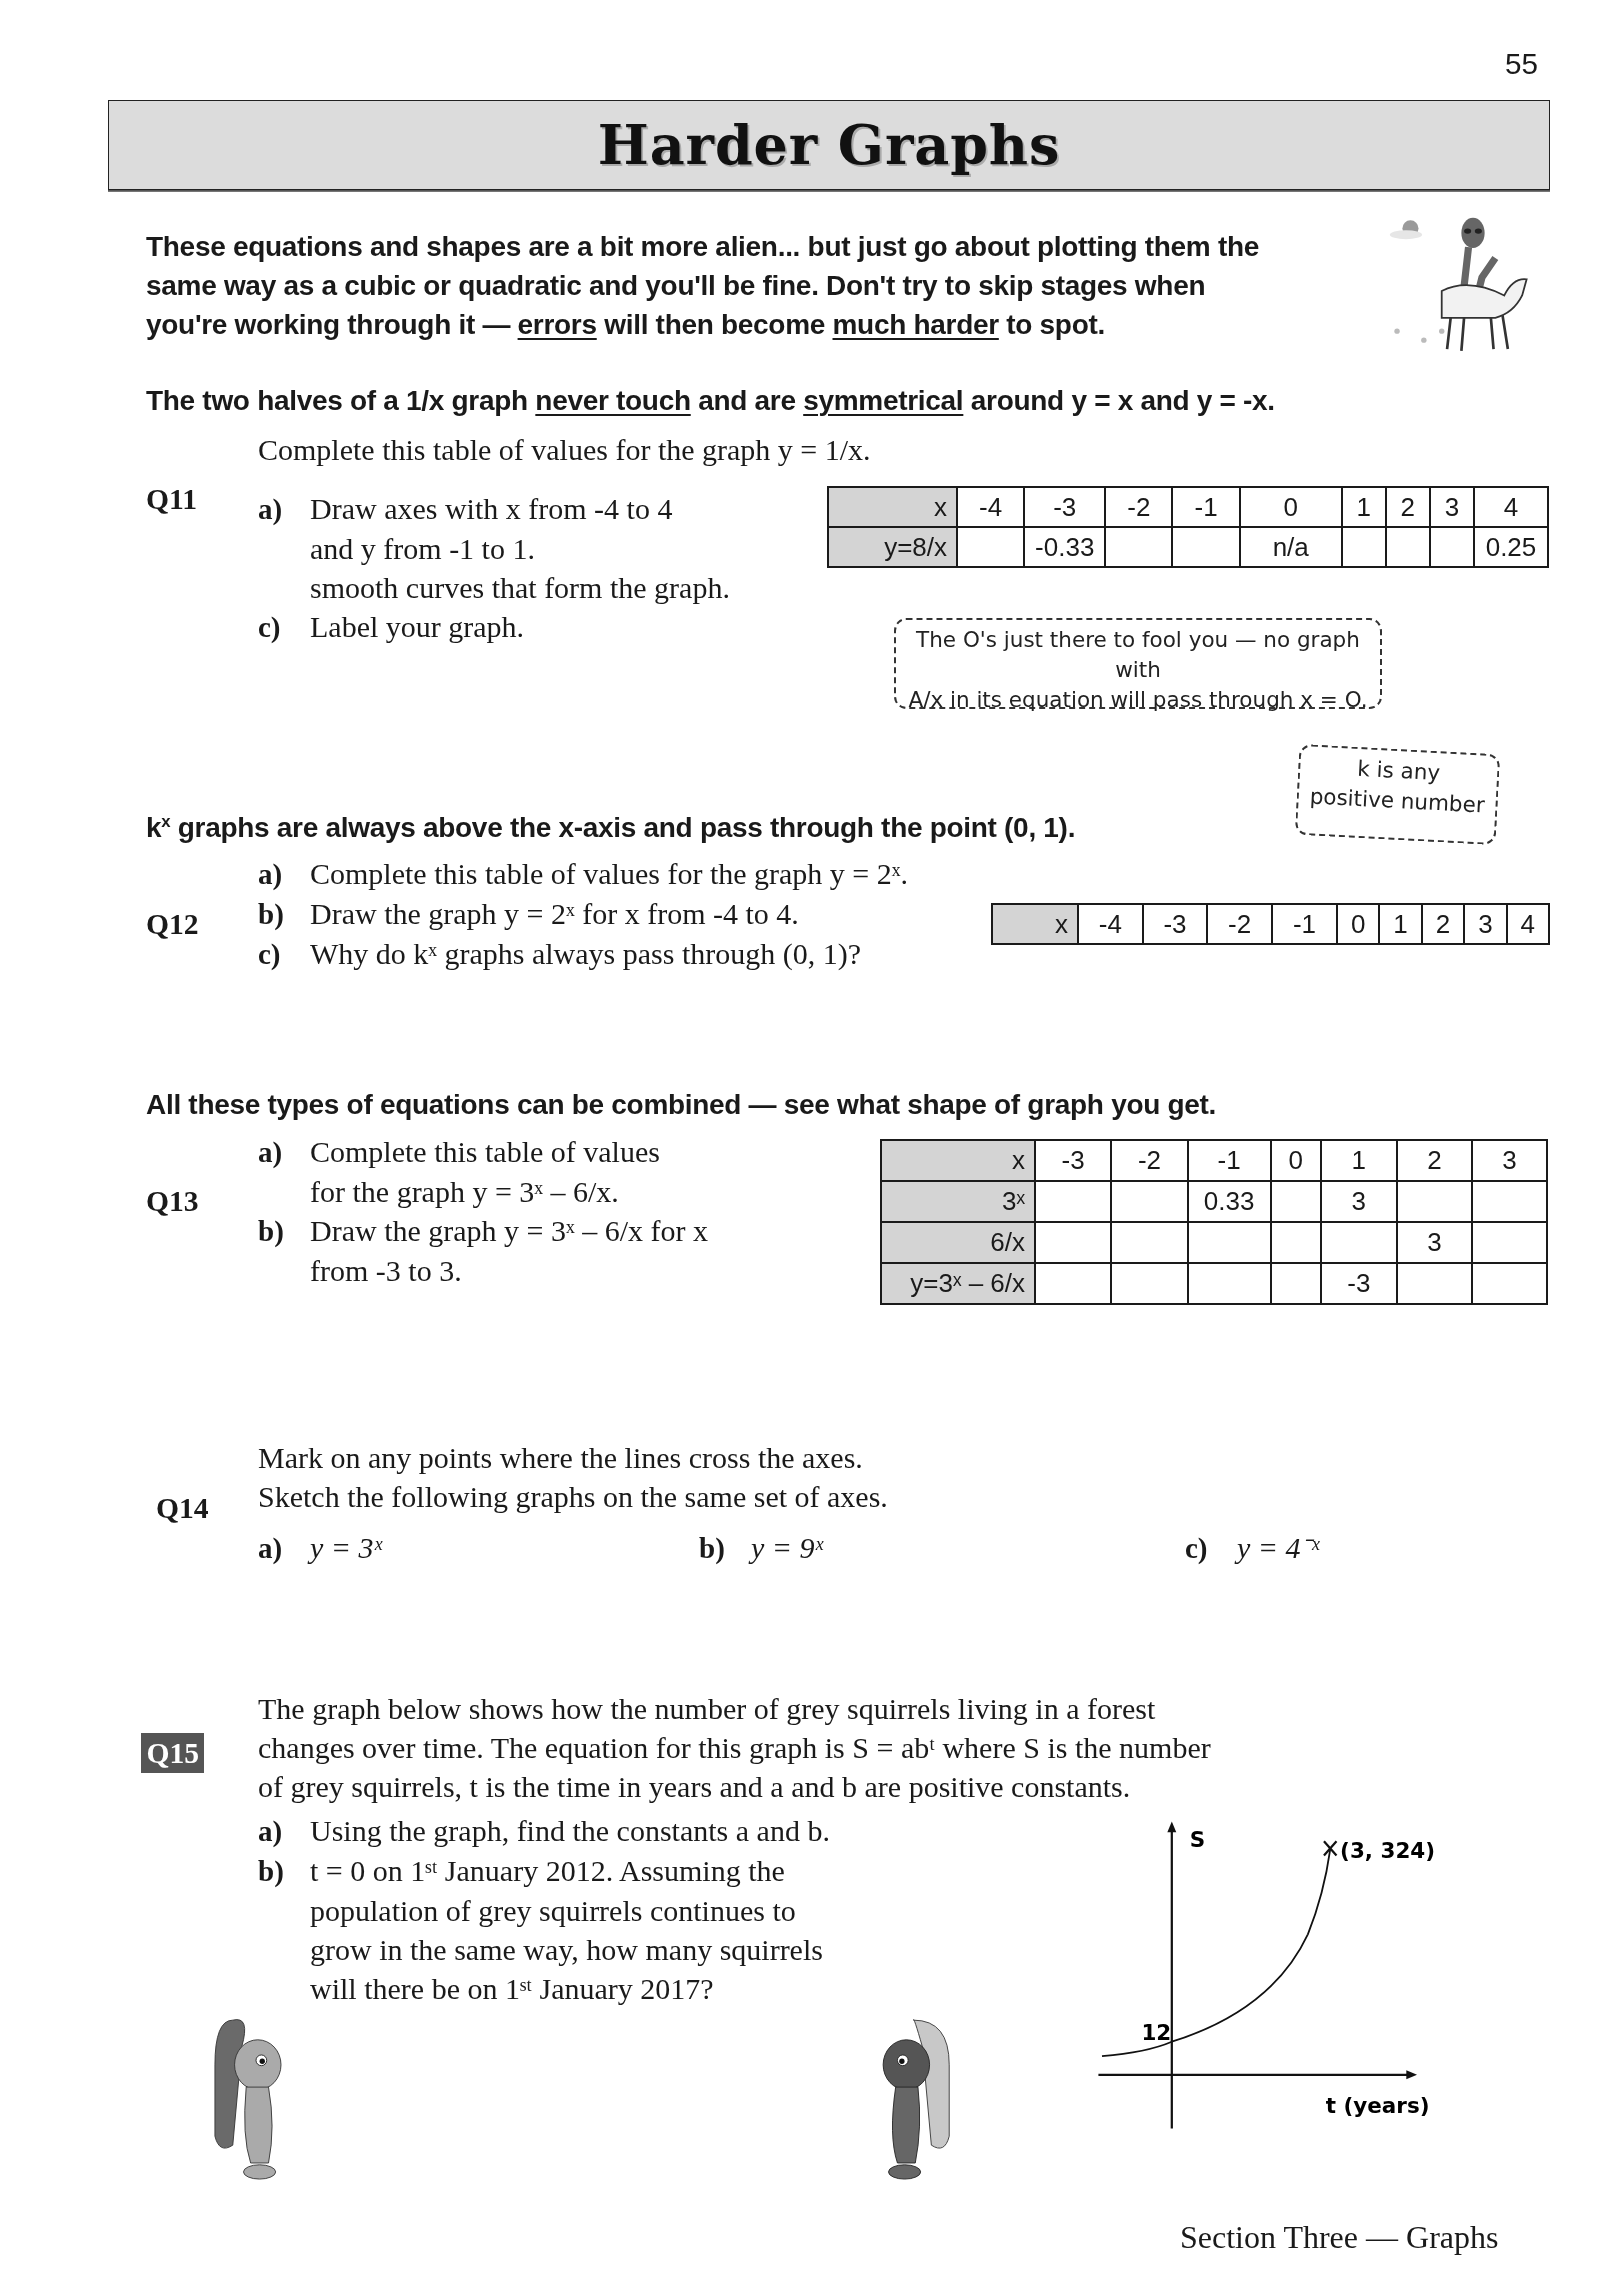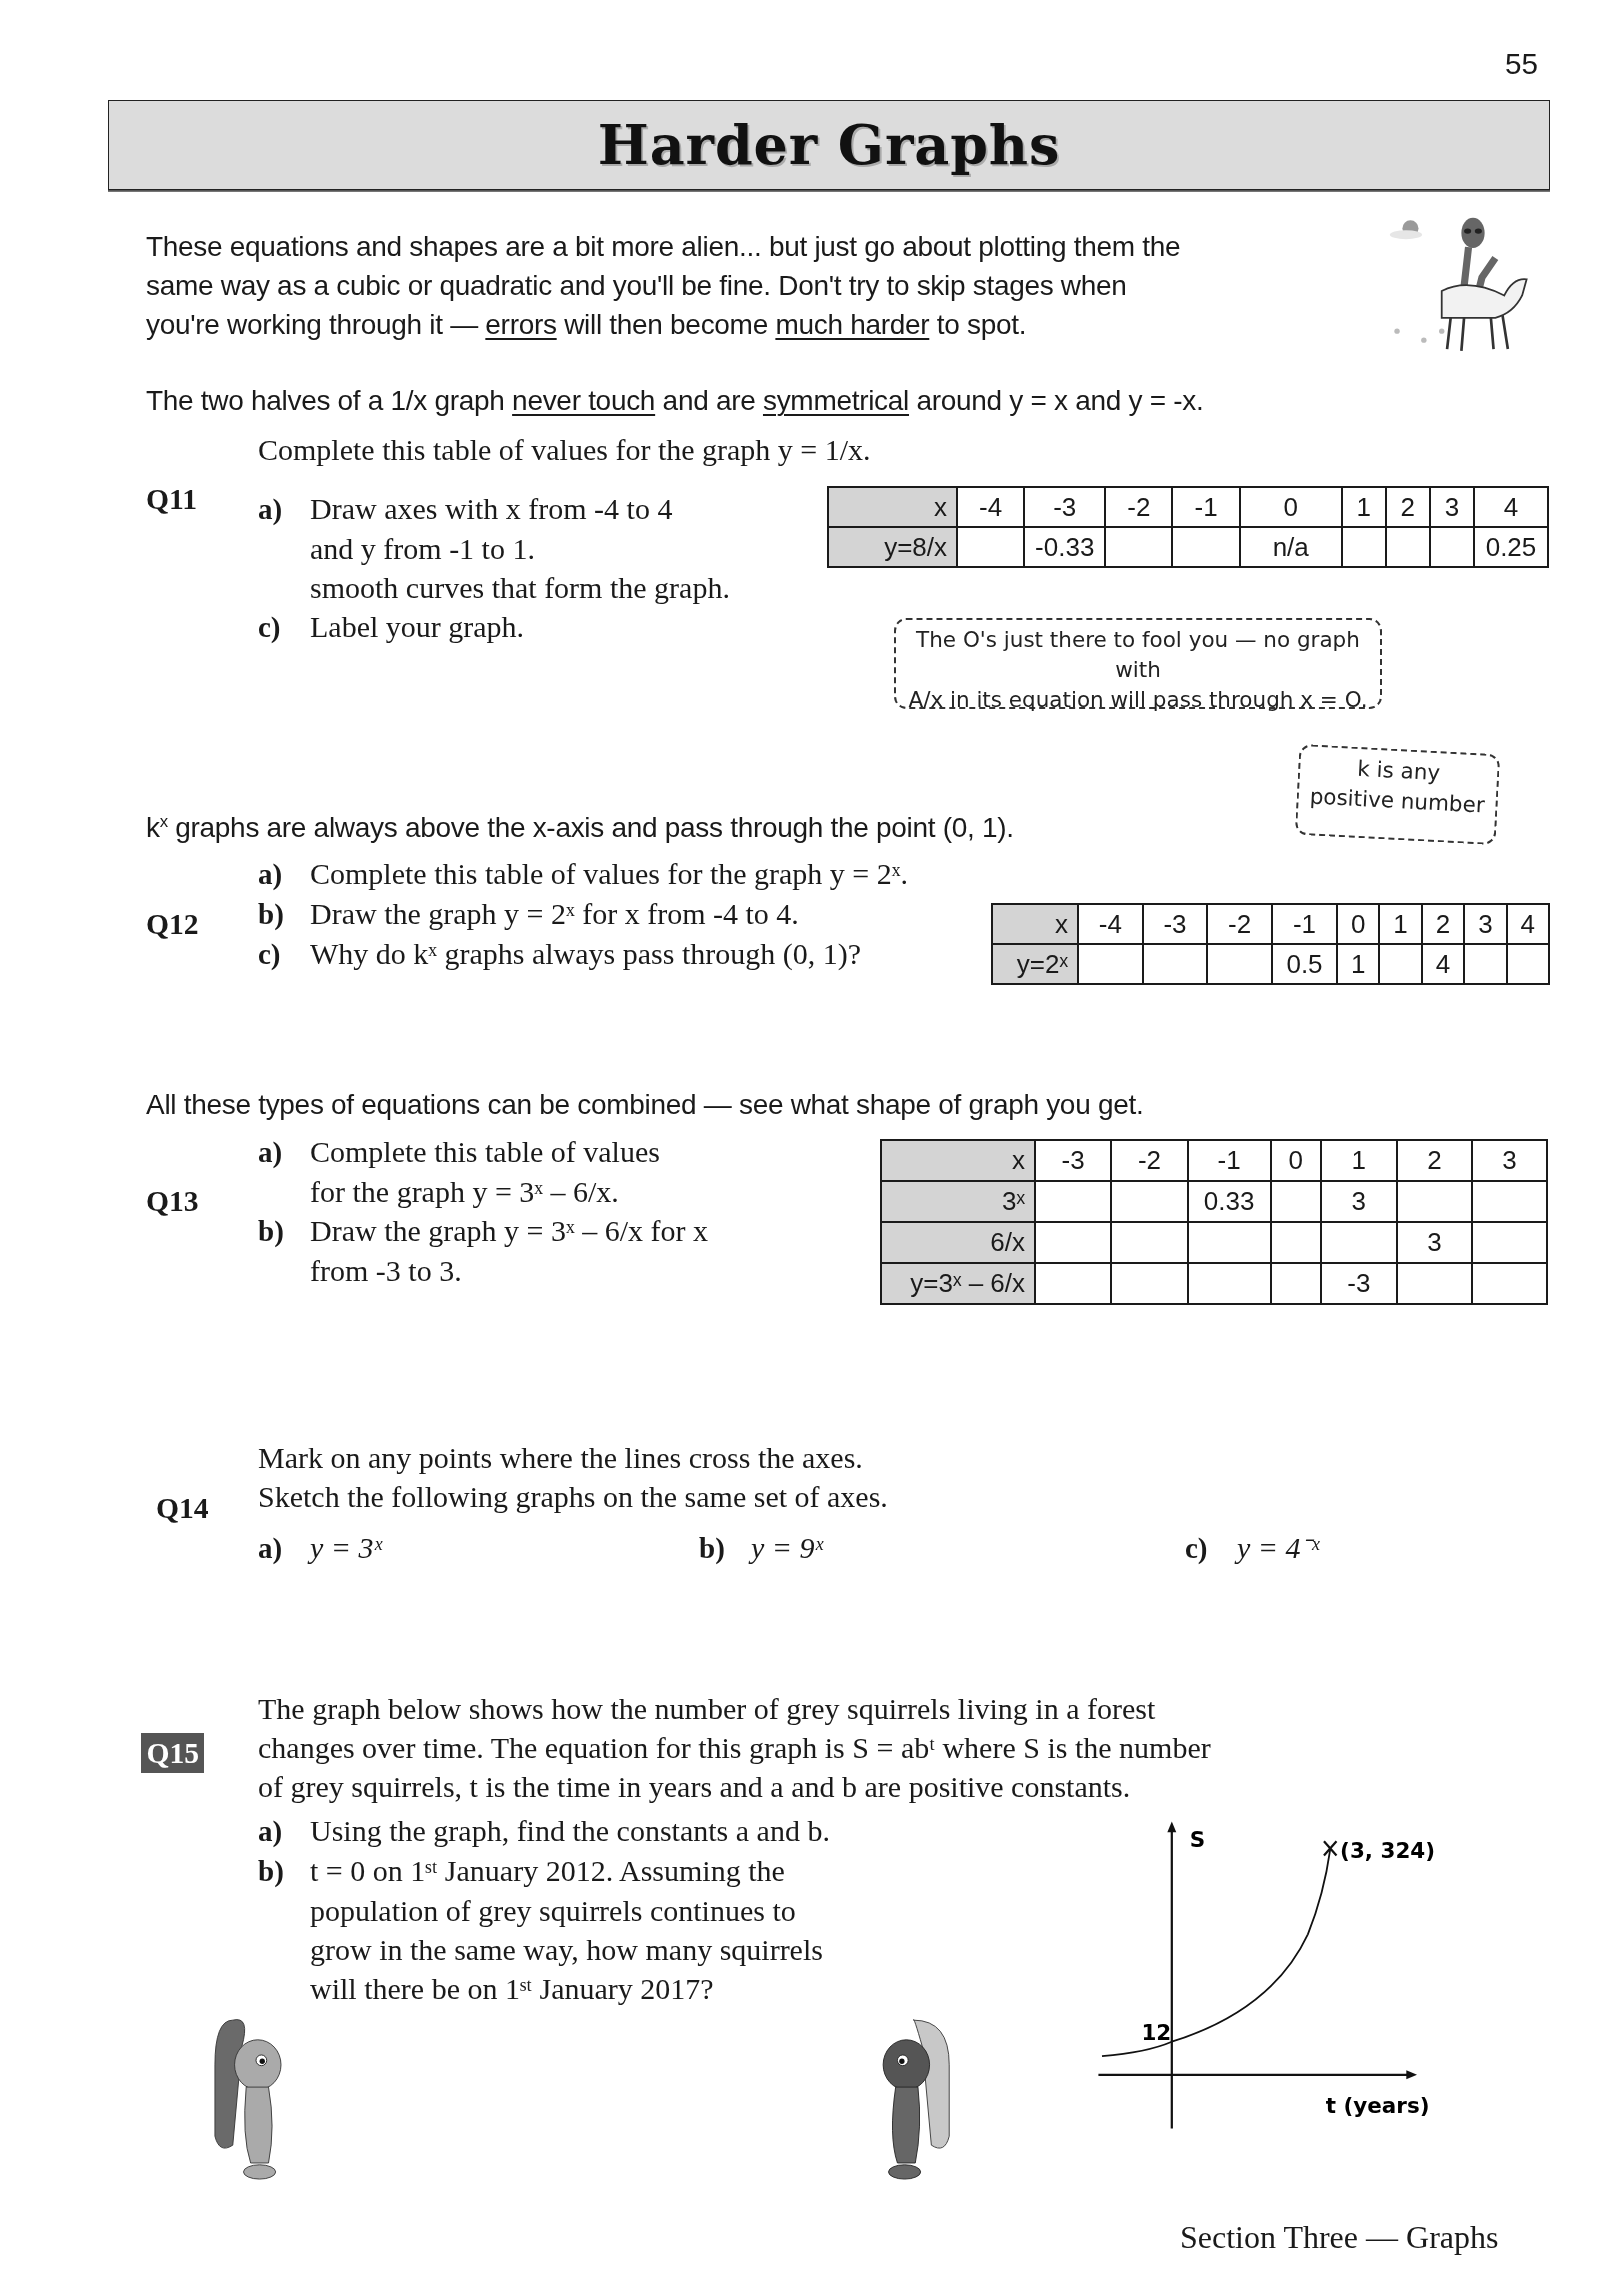--- a/index.html
+++ b/index.html
@@ -1,21 +1,21 @@
 <!DOCTYPE html>
 <html style="font-size:14.3px"><head>
   <meta charset="utf-8">
   <style>
     html, body { margin: 0; padding: 0; background: #ffffff; }
     body { width: 1621px; height: 2293px; position: relative; overflow: hidden; color: #1a1a1a; font-family: "Liberation Serif", serif; }
     .abs { position: absolute; }
     .page-num { left: 1505px; top: 47px; font-family: "Liberation Sans", sans-serif; font-size: 29.6px; }
     .title-box { left: 108px; top: 100px; width: 1440px; height: 88px; background: #dcdcdc; border: 1.8px solid #222; box-shadow: 0 1.8px 0 #555; }
     .title-text { width: 100%; text-align: center; font-family: "DejaVu Serif", serif; font-weight: bold; font-size: 54px; line-height: 88px; color: #111; text-shadow: 1.8px 1.8px 0 #aaa; letter-spacing: 0.9px; }
-    .sans-bold { font-family: "Liberation Sans", sans-serif; font-weight: normal; font-size: 28px; line-height: 39px; letter-spacing: -0.3px; }
+    .sans-bold { font-family: "Liberation Sans", sans-serif; font-weight: bold; font-size: 28px; line-height: 39px; letter-spacing: -0.3px; }
     .intro { left: 146px; top: 227px; width: 1227px; }
     u { text-decoration-thickness: 1.8px; text-underline-offset: 3.6px; }
     .body { font-family: "Liberation Serif", serif; font-size: 30px; line-height: 39px; }
     .qnum { font-family: "Liberation Serif", serif; font-weight: bold; font-size: 29.6px; margin-top: 48px; }
     .lbl { font-family: "Liberation Serif", serif; font-weight: bold; font-size: 29px; display: inline-block; width: 52px; }
     i { font-style: italic; }
     sup { font-size: 60%; line-height: 0; }
     table.vt { border-collapse: collapse; font-family: "Liberation Sans", sans-serif; font-size: 26px; position: absolute; }
     table.vt td { border: 2.7px solid #1a1a1a; text-align: center; padding: 0; height: 38px; }
     table.vt td.hdr { background: #d4d4d4; text-align: right; padding-right: 9px; }
@@ -118,32 +118,20 @@
     <td>-4</td>
         <td>-3</td>
         <td>-2</td>
         <td style="width:63px">-1</td>
         <td>0</td>
         <td>1</td>
         <td>2</td>
         <td>3</td>
         <td>4</td>
   </tr>
-  <tr>
-    <td class="hdr">y=2ˣ</td>
-    <td></td>
-        <td></td>
-        <td></td>
-        <td>0.5</td>
-        <td>1</td>
-        <td></td>
-        <td>4</td>
-        <td></td>
-        <td></td>
-  </tr>
 </tbody>
   </table>
 
 <div class="abs sans-bold" style="left:146px;top:1085px">All these types of equations can be combined — see what shape of graph you get.</div>
 
 <div class="abs qnum" style="left:146px;top:1137px">Q13</div>
 <div class="abs body" style="left:258px;top:1132px">
   <div><span class="lbl">a)</span><span>Complete this table of values</span></div>
   <div><span class="lbl"></span><span>for the graph y = 3ˣ – 6/x.</span></div>
   <div><span class="lbl">b)</span><span>Draw the graph y = 3ˣ – 6/x for x</span></div>

